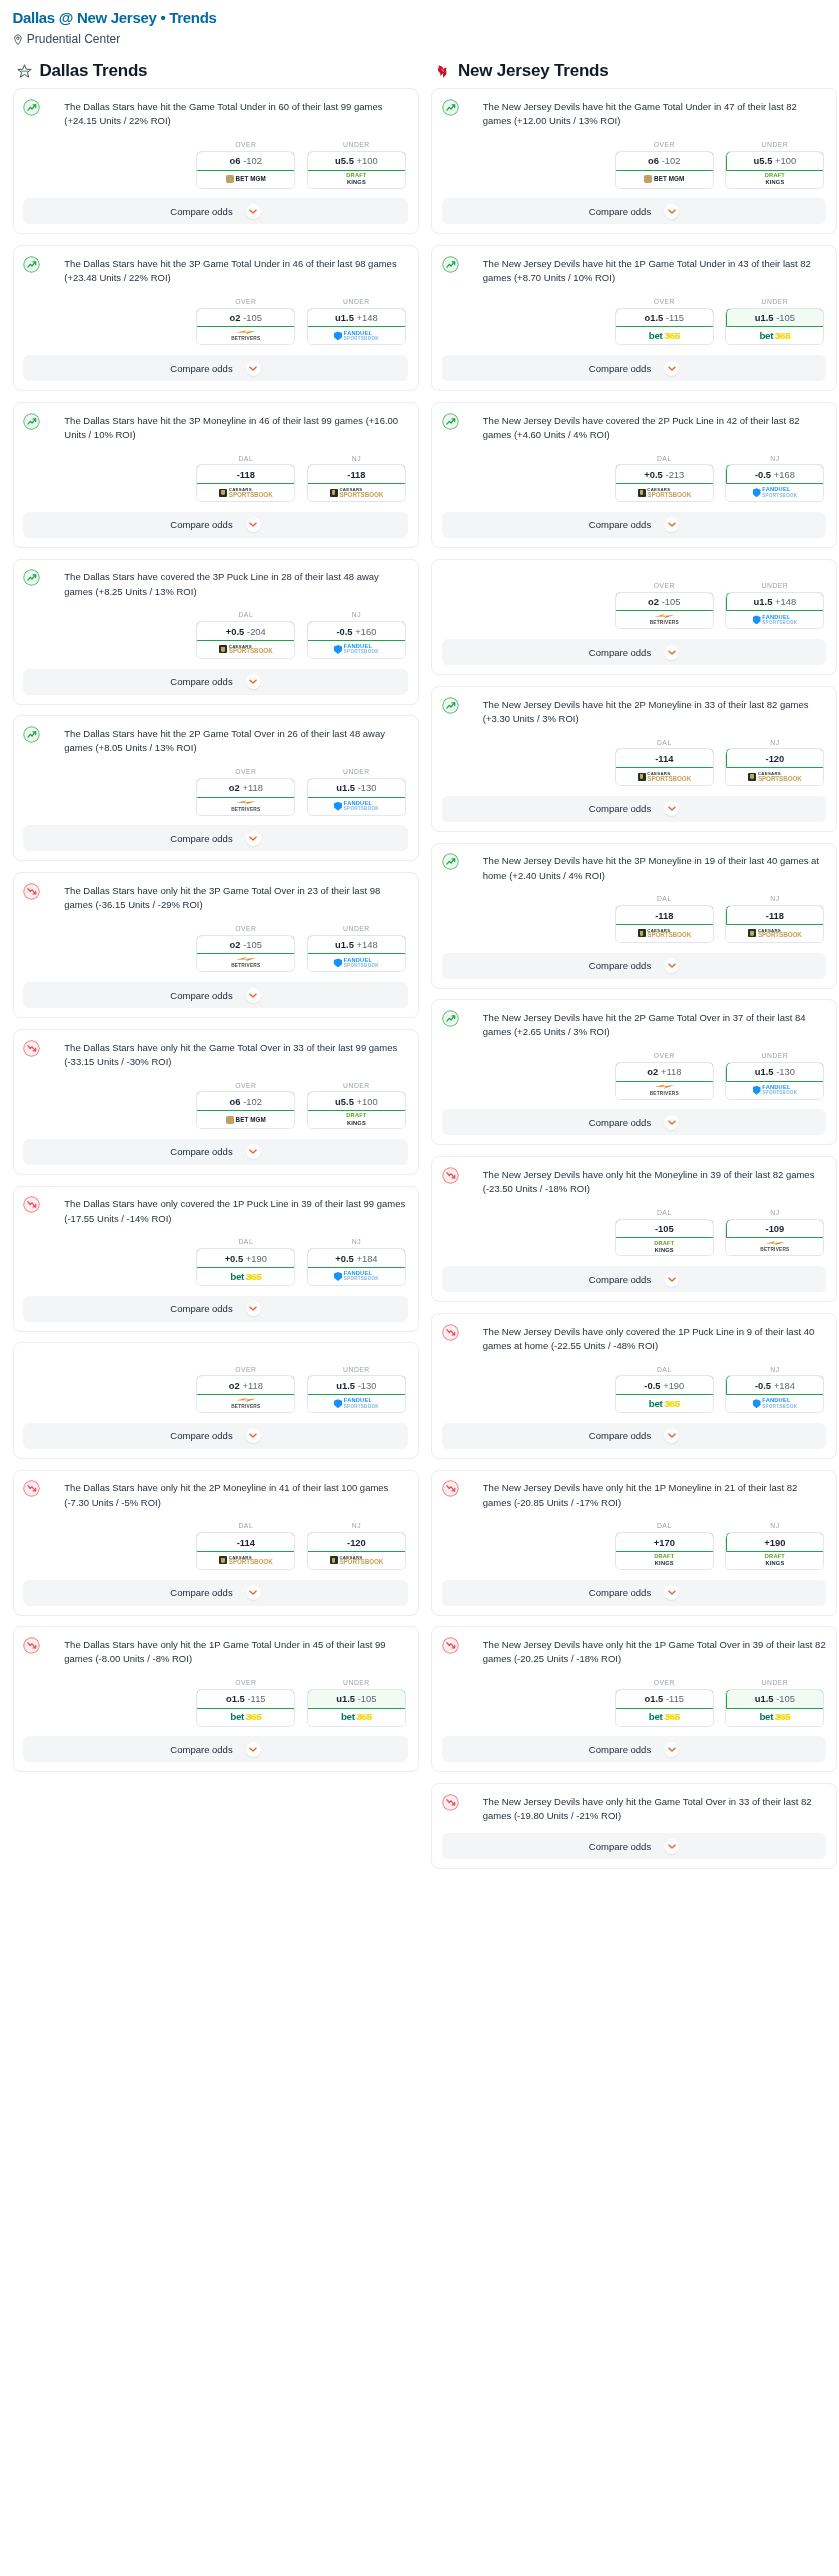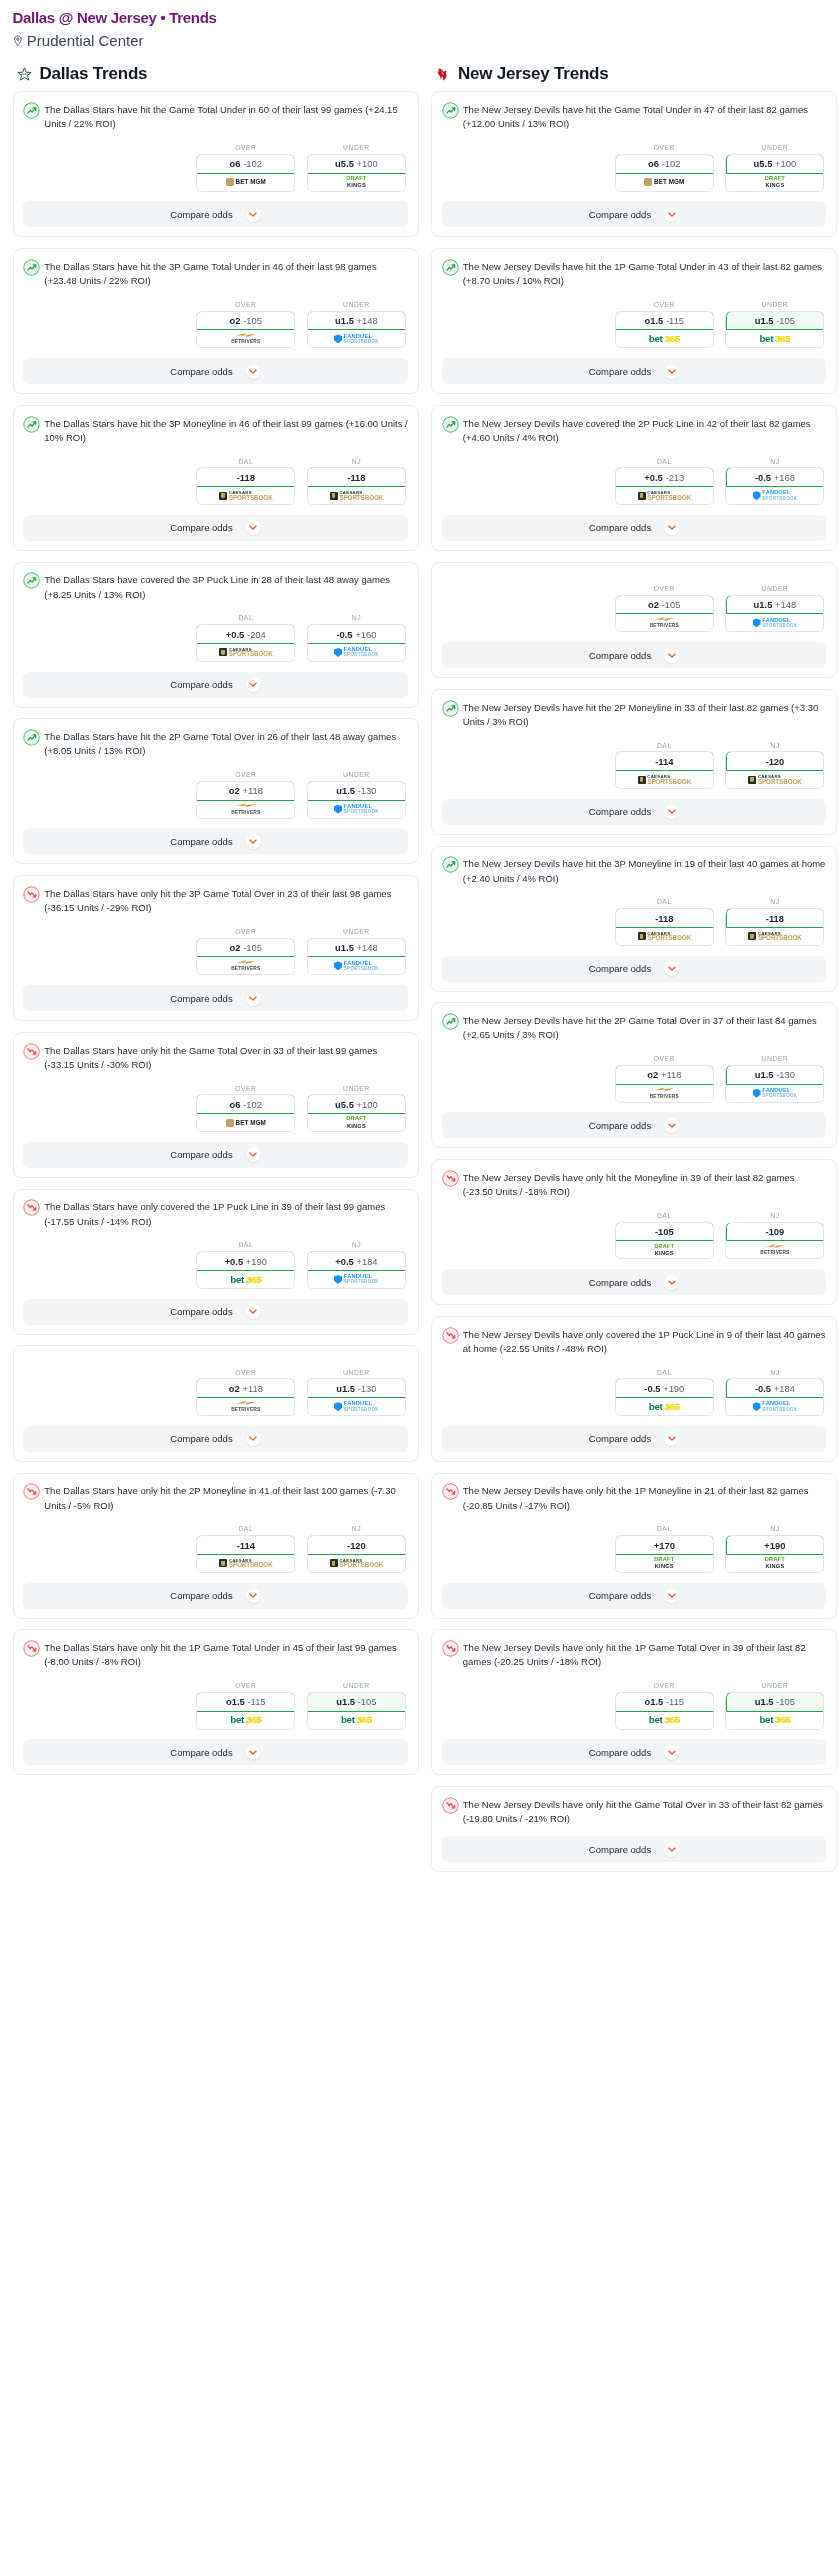--- a/index.html
+++ b/index.html
@@ -10,28 +10,28 @@
     color:#1b2432;
     -webkit-font-smoothing:antialiased;
   }
   .page { padding:9px 12.5px 0 12.5px; }
 
   
   .page-title {
     font-size:15px;
     font-weight:bold;
     letter-spacing:-0.3px;
-    color:#701a75;
+    color:#0369a1;
     line-height:18px;
   }
   .venue-row {
     display:flex; align-items:center; gap:4.5px;
     margin-top:5.4px;
   }
-  .venue-text { font-size:15px; color:#3b4657; }
+  .venue-text { font-size:12px; color:#3b4657; }
   .pin-icon svg { display:block; }
 
   
   .columns {
     display:flex;
     gap:12.5px;
     margin-top:16px;
     align-items:flex-start;
   }
   .col { width:406px; flex:0 0 406px; }
@@ -48,21 +48,21 @@
   .logo { width:17px; height:17px; flex:0 0 17px; display:block; }
 
   
   .card {
     border:0.9px solid #ebedf1;
     border-radius:8px;
     background:#fff;
     padding:9.8px 9.8px 9px 9.8px;
     margin-bottom:10.7px;
   }
-  .card-top { display:flex; gap:4px; align-items:flex-start; }
+  .card-top { display:flex; gap:24px; align-items:flex-start; }
   .trend-icon { width:17px; height:17px; flex:0 0 17px; border-radius:50%; display:block; }
   .card-text {
     font-size:9.5px;
     line-height:14.3px;
     color:#28313f;
     padding-top:0.9px;
   }
 
   
   .odds-row {

